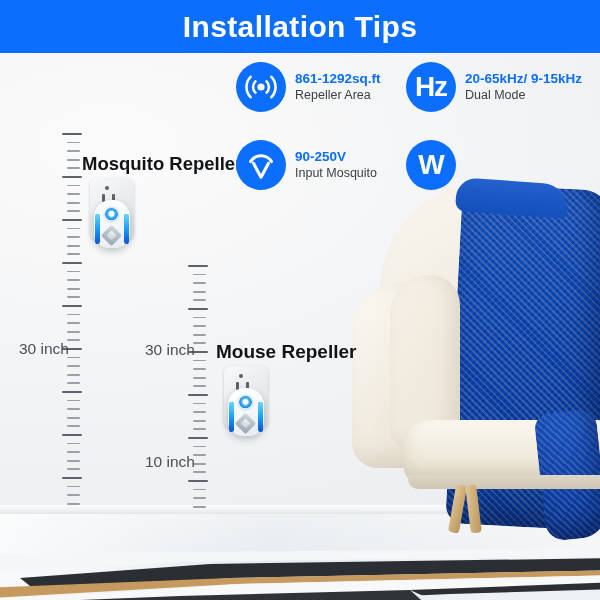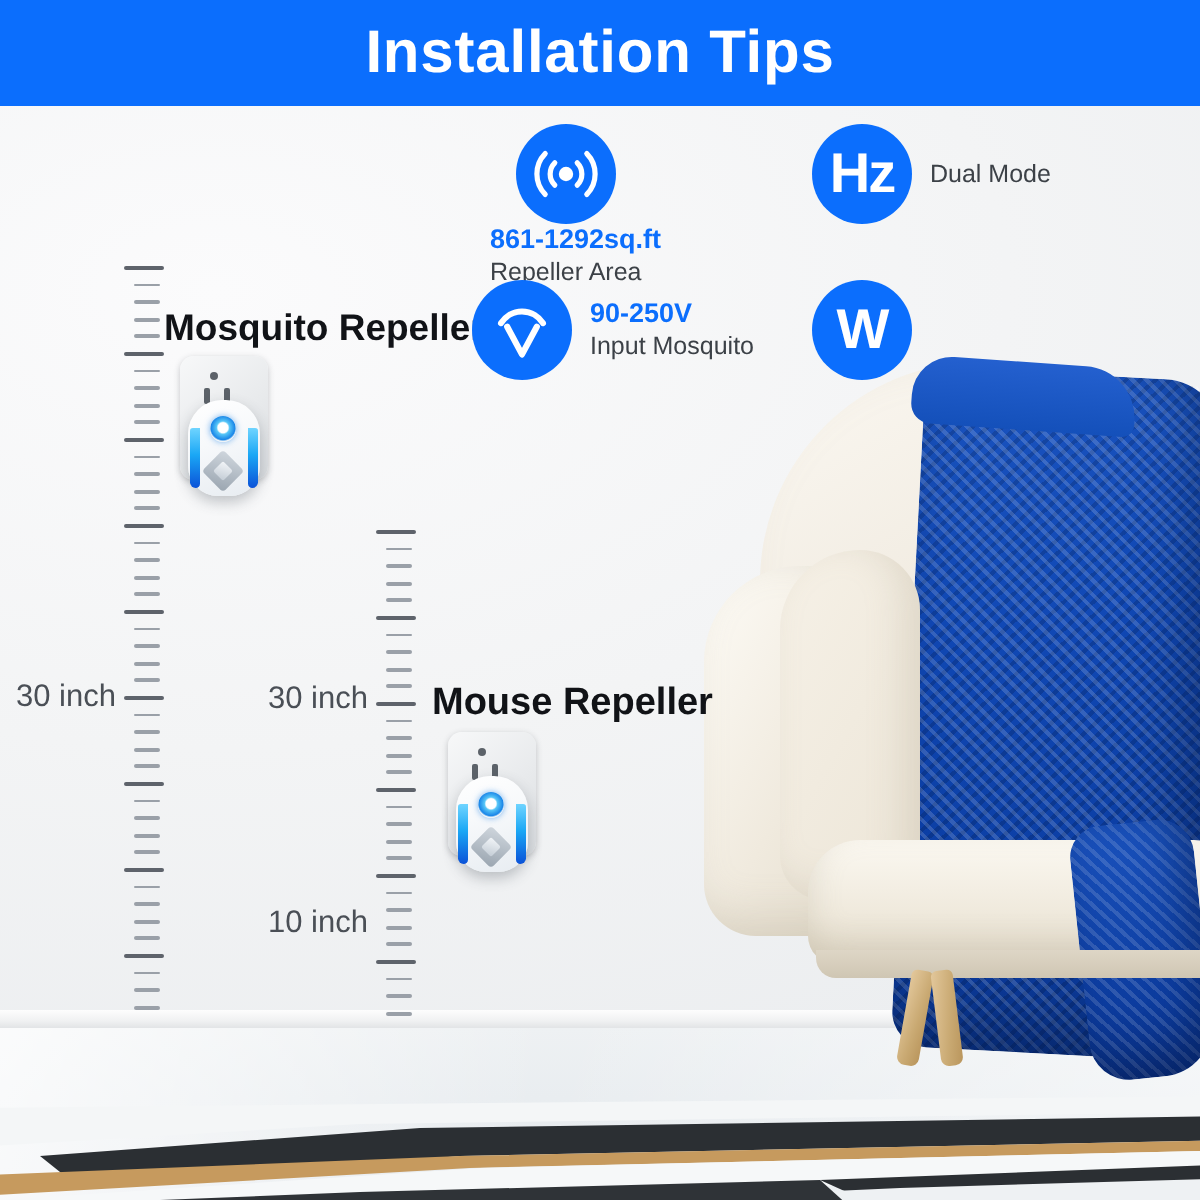--- a/index.html
+++ b/index.html
@@ -133,21 +133,21 @@
     transform:rotate(4deg);
   }
 
   
   .ruler{position:absolute;}
   .tick{position:absolute;background:#7b8089;border-radius:1px;}
   .tick.major{height:2.4px;background:#5e636b;}
   .tick.minor{height:1.8px;background:#9aa0a8;}
 
   .ruler-label{
-    position:absolute;color:#4a4f56;font-size:15.5px;white-space:nowrap;
+    position:absolute;color:#4a4f56;font-size:15.5px;white-space:nowrap;margin-left:11px;
   }
 
   
   .dev-label{
     position:absolute;color:#111317;font-weight:bold;white-space:nowrap;
   }
   .dev-label.mosq{left:82px;top:153px;font-size:18.5px;}
   .dev-label.mouse{left:216px;top:341px;font-size:19px;}
 
   
@@ -358,41 +358,42 @@
     <div class="dev-body" style="left:4px;top:22px;width:36px;height:48px;border-radius:17px 17px 15px 15px;"></div>
     <div class="led" style="left:5px;top:36px;width:5px;height:30px;border-radius:4px 0 6px 8px;"></div>
     <div class="led" style="left:34px;top:36px;width:5px;height:30px;border-radius:0 4px 8px 6px;"></div>
     <div class="ind-ring" style="left:15px;top:30px;width:13px;height:13px;"></div>
     <div class="grille" style="left:14px;top:50px;width:15px;height:15px;"></div>
     <div class="grille-in" style="left:18px;top:54px;width:7px;height:7px;"></div>
   </div>
 
   <div class="badges">
 
-    <div class="badge" style="left:4px;top:0px;flex-direction:column;">
+    <div class="badge" style="left:4px;top:0px;">
       <div class="badge-circle">
         <svg width="34" height="34" viewBox="0 0 34 34">
           <circle cx="17" cy="17" r="3.6" fill="#fff"></circle>
           <path d="M11.4 11.4a7.9 7.9 0 0 0 0 11.2" stroke="#fff" stroke-width="2.6" fill="none" stroke-linecap="round"></path>
           <path d="M22.6 11.4a7.9 7.9 0 0 1 0 11.2" stroke="#fff" stroke-width="2.6" fill="none" stroke-linecap="round"></path>
           <path d="M6.6 6.8a14.6 14.6 0 0 0 0 20.4" stroke="#fff" stroke-width="2.6" fill="none" stroke-linecap="round"></path>
           <path d="M27.4 6.8a14.6 14.6 0 0 1 0 20.4" stroke="#fff" stroke-width="2.6" fill="none" stroke-linecap="round"></path>
         </svg>
       </div>
       <div class="badge-text">
         <div class="badge-main">861-1292sq.ft</div>
         <div class="badge-sub">Repeller Area</div>
       </div>
     </div>
 
     <div class="badge" style="left:174px;top:0px;">
       <div class="badge-circle">
         <span class="glyph">Hz</span>
       </div>
       <div class="badge-text">
+        <div class="badge-main">20-65kHz/ 9-15kHz</div>
         <div class="badge-sub">Dual Mode</div>
       </div>
     </div>
 
     <div class="badge" style="left:4px;top:78px;">
       <div class="badge-circle">
         <svg width="34" height="34" viewBox="0 0 34 34">
           <path d="M6.5 13.6a12.4 12.4 0 0 1 21 0" stroke="#fff" stroke-width="3" fill="none" stroke-linecap="round"></path>
           <path d="M9.6 15.4 17 29.2l7.4-13.8" stroke="#fff" stroke-width="3.1" fill="none" stroke-linecap="round" stroke-linejoin="round"></path>
         </svg>

